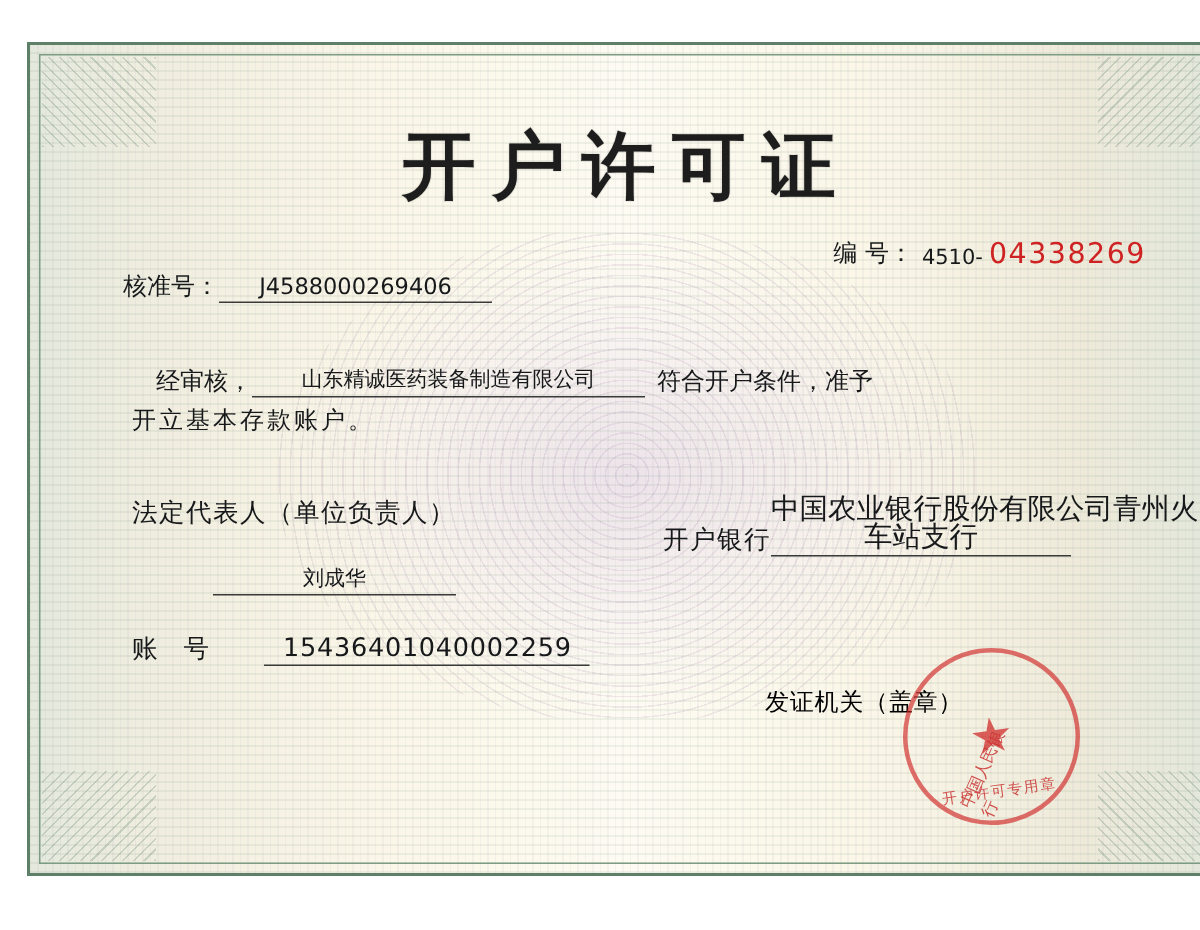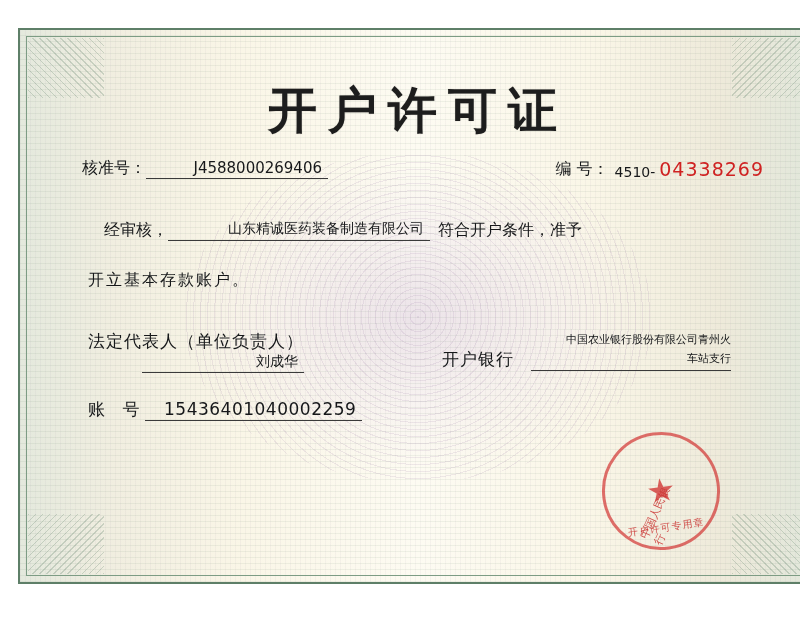--- a/index.html
+++ b/index.html
@@ -107,22 +107,23 @@
     color: #16181a;
     font-family: "DejaVu Sans", sans-serif;
     white-space: nowrap;
   }
   .label { font-size: 16px; }
   .value {
     font-size: 15px;
     padding: 0 6px 1px 6px;
     border-bottom: 1px solid #3a3a3a;
     min-width: 40px;
-    text-align: right;
-    font-family: "DejaVu Sans", sans-serif;
+    text-align: center;
+    font-family: "DejaVu Sans", sans-serif;
+    margin-top: 24px;
   }
   .noline { border-bottom: none; }
 
   
   .approval-row { left: 62px; top: 128px; }
   .approval-row .value { min-width: 170px; }
 
   .serial-row { right: 52px; top: 128px; }
   .serial-red { color: #cf2222; font-size: 19px; letter-spacing: 1px; }
   .serial-num { font-size: 14px; }
@@ -138,31 +139,31 @@
 
   
   .rep-row { left: 68px; top: 300px; flex-direction: column; }
   .rep-row .label { font-size: 17px; letter-spacing: 1px; }
   .rep-row .value { min-width: 150px; font-size: 14px; }
 
   .bank-row { left: 422px; top: 300px; }
   .bank-row .label { font-size: 17px; letter-spacing: 1px; }
   .bank-lines {
     display: inline-block;
-    margin-left: 17px;
-    font-size: 11px;
+    margin-left: 0;
+    font-size: 19px;
     line-height: 19px;
-    text-align: right;
+    text-align: center;
     width: 200px;
   }
   .bank-lines .l1 { display: block; }
   .bank-lines .l2 { display: block; border-bottom: 1px solid #3a3a3a; padding-bottom: 2px; }
 
   
-  .acct-row { left: 68px; top: 368px; }
+  .acct-row { left: 68px; top: 368px; gap: 31px; }
   .acct-row .label { font-size: 17px; letter-spacing: 6px; }
   .acct-row .value { min-width: 205px; font-size: 17px; letter-spacing: .5px; }
 
   
   .issuer { position: absolute; left: 490px; top: 428px; font-size: 16px; letter-spacing: .5px; }
   .date-row { position: absolute; left: 506px; top: 458px; font-size: 16px; letter-spacing: 8px; }
 
   
   .seal {
     position: absolute;
@@ -256,20 +257,21 @@
         <span class="l1">中国农业银行股份有限公司青州火</span>
         <span class="l2">车站支行</span>
       </span>
     </div>
 
     <div class="row acct-row">
       <span class="label">账  号</span>
       <span class="value">15436401040002259</span>
     </div>
 
+    <div class="issuer">发证机关（盖章）</div>
 
     <div class="seal">
       <div class="seal-text">
         <span style="transform:rotate(-58deg) translate(-50px,-4px);">中国人民银行</span>
       </div>
       <div class="seal-bottom">开户许可专用章</div>
     </div>
 
   </div>
 </div>

